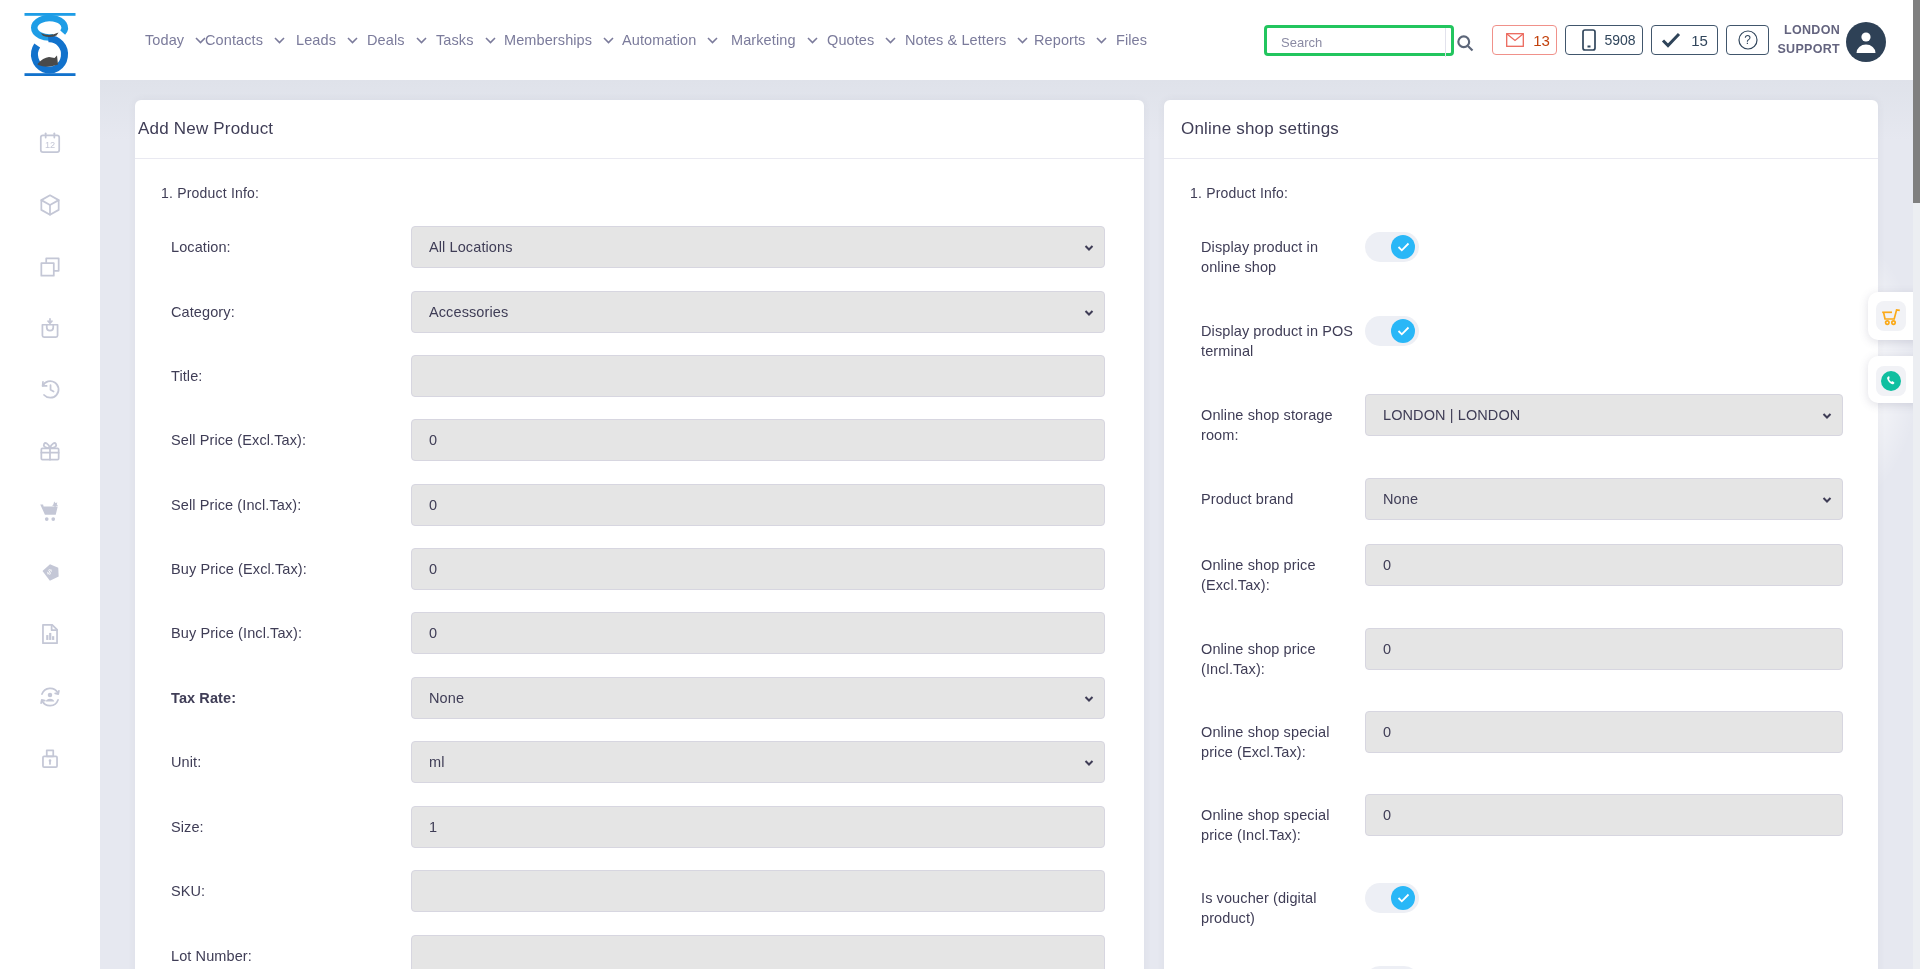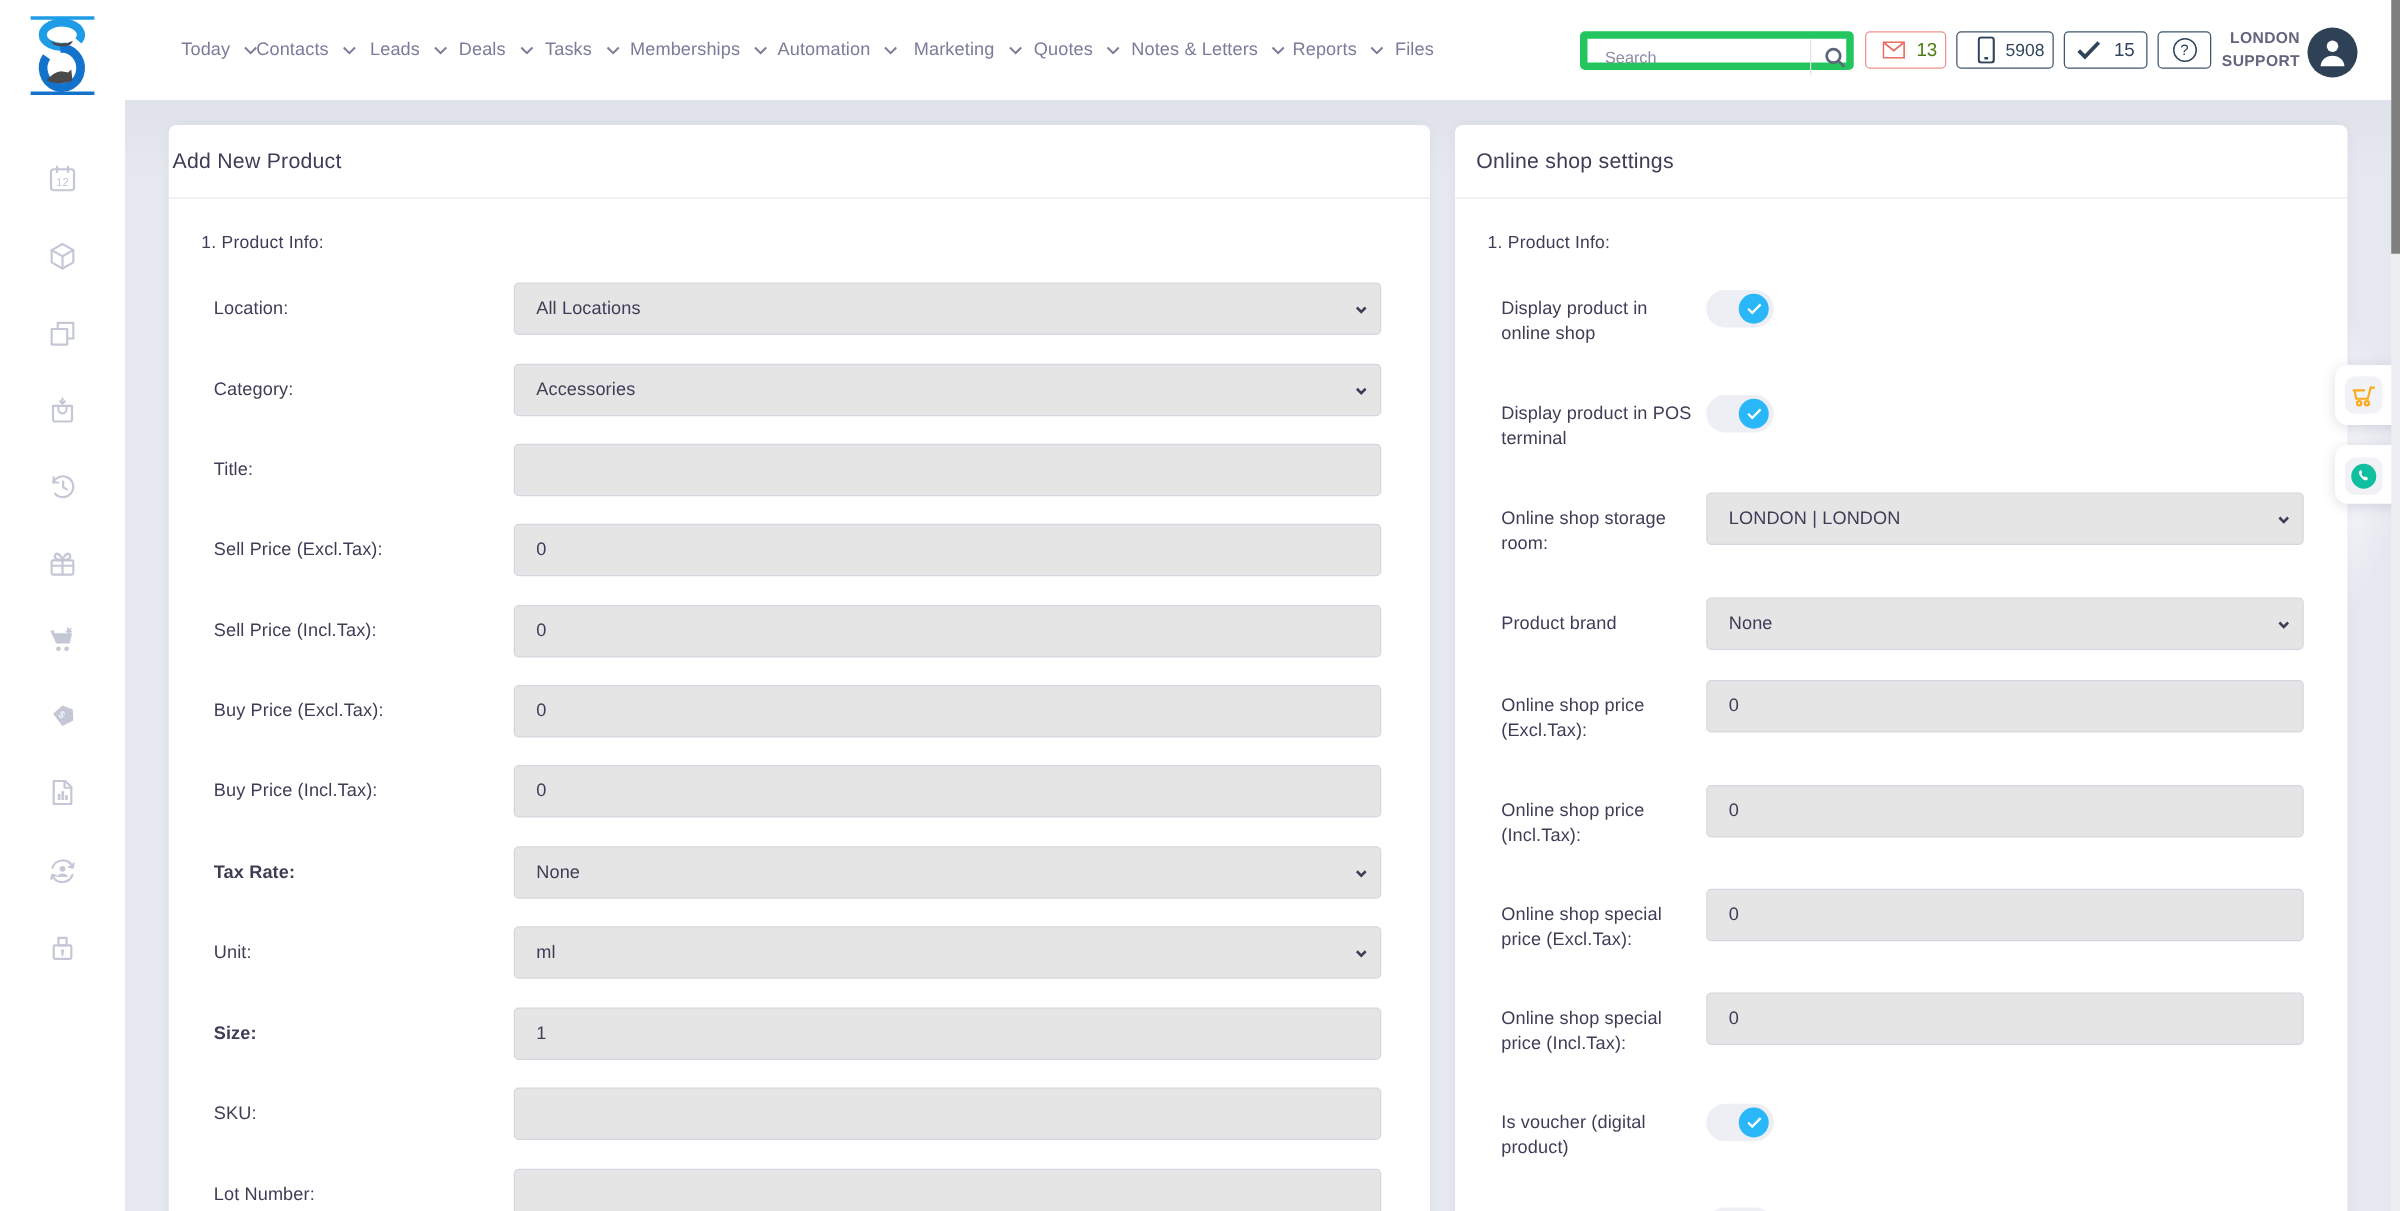--- a/index.html
+++ b/index.html
@@ -77,29 +77,29 @@
       </svg></div>
     <div class="abs mi" style="left:905px;">Notes &amp; Letters<svg width="11" height="7" viewBox="0 0 11 7" fill="none" stroke="#7b7b9b" stroke-width="1.6">
         <path d="M1 1 L5.5 5.5 L10 1"></path>
       </svg></div>
     <div class="abs mi" style="left:1034px;">Reports<svg width="11" height="7" viewBox="0 0 11 7" fill="none" stroke="#7b7b9b" stroke-width="1.6">
         <path d="M1 1 L5.5 5.5 L10 1"></path>
       </svg></div>
     <div class="abs mi" style="left:1116px;">Files</div>
   </div>
 
-<div class="abs" style="left:1264px;top:25px;width:219px;height:31px;border:6px solid #22c55e;border-radius:4px;box-sizing:border-box;background:#fff;">
+<div class="abs" style="left:1264px;top:25px;width:190px;height:31px;border:3px solid #22c55e;border-radius:4px;box-sizing:border-box;background:#fff;">
   <div class="abs" style="left:0;top:0;width:179px;height:29px;border-right:1px solid #e2e2ec;font-size:13px;color:#8a8aa3;line-height:29px;padding-left:14px;box-sizing:border-box;">Search</div>
   <svg class="abs" style="left:188px;top:5px;" width="20" height="20" viewBox="0 0 24 24" fill="none" stroke="#5c6679" stroke-width="2.6">
       <circle cx="10.5" cy="10.5" r="6.5"></circle>
       <line x1="15.5" y1="15.5" x2="21" y2="21"></line>
     </svg>
 </div>
 
-<div class="abs tbtn" style="left:1492px;width:65px;border:1px solid #f0918a;color:#4d7c0f;padding-left:7px;">
+<div class="abs tbtn" style="left:1492px;width:65px;border:1px solid #f0918a;color:#c2410c;padding-left:7px;">
   <svg width="18" height="14" viewBox="0 0 18 14" fill="none" stroke="#ec685c" stroke-width="1.3">
       <rect x="0.7" y="0.7" width="16.6" height="12.6"></rect>
       <path d="M1 1 L9 7.5 L17 1"></path>
     </svg>
   <span style="font-size:15px;margin-left:9px;">13</span>
 </div>
 
 <div class="abs tbtn" style="left:1565px;width:78px;border:1px solid #41566c;color:#31465c;padding-left:10px;">
   <svg width="14" height="22" viewBox="0 0 14 22" fill="none" stroke="#31465c" stroke-width="1.7">
       <rect x="1" y="1" width="12" height="20" rx="2"></rect>
@@ -242,21 +242,21 @@
     <div class="abs lbl" style="left:171px;top:623px;">Buy Price (Incl.Tax):</div>
     <div class="abs ctrl" style="left:411px;top:612px;width:694px;">0</div>
     <div class="abs lbl" style="left:171px;top:687.5px;font-weight:bold;">Tax Rate:</div>
     <div class="abs ctrl" style="left:411px;top:676.5px;width:694px;">None<svg class="chev" width="14" height="14" viewBox="0 0 14 14" fill="none" stroke="#3f3d56" stroke-width="2">
         <path d="M3.5 5 L7 8.5 L10.5 5"></path>
       </svg></div>
     <div class="abs lbl" style="left:171px;top:752px;">Unit:</div>
     <div class="abs ctrl" style="left:411px;top:741px;width:694px;">ml<svg class="chev" width="14" height="14" viewBox="0 0 14 14" fill="none" stroke="#3f3d56" stroke-width="2">
         <path d="M3.5 5 L7 8.5 L10.5 5"></path>
       </svg></div>
-    <div class="abs lbl" style="left:171px;top:816.5px;font-weight:bold;">Size:</div>
+    <div class="abs lbl" style="left:171px;top:816.5px;">Size:</div>
     <div class="abs ctrl" style="left:411px;top:805.5px;width:694px;">1</div>
     <div class="abs lbl" style="left:171px;top:880.5px;">SKU:</div>
     <div class="abs ctrl" style="left:411px;top:869.5px;width:694px;"></div>
     <div class="abs lbl" style="left:171px;top:945.5px;">Lot Number:</div>
     <div class="abs ctrl" style="left:411px;top:934.5px;width:694px;"></div>
   </div>
 
 <div class="abs card" id="card2"></div>
 <div class="abs cardtitle" style="left:1181px;top:100px;">Online shop settings</div>
 <div class="abs carddiv" style="left:1164px;top:158px;width:714px;"></div>

